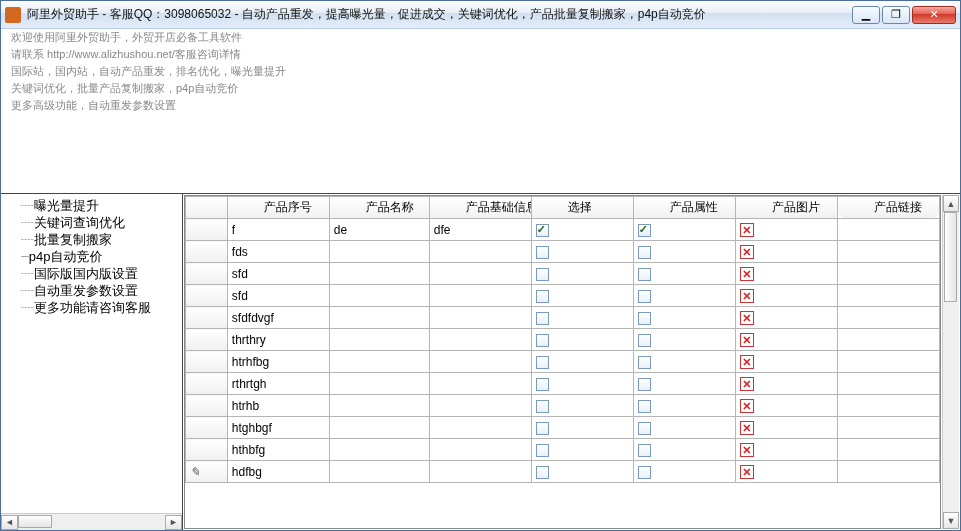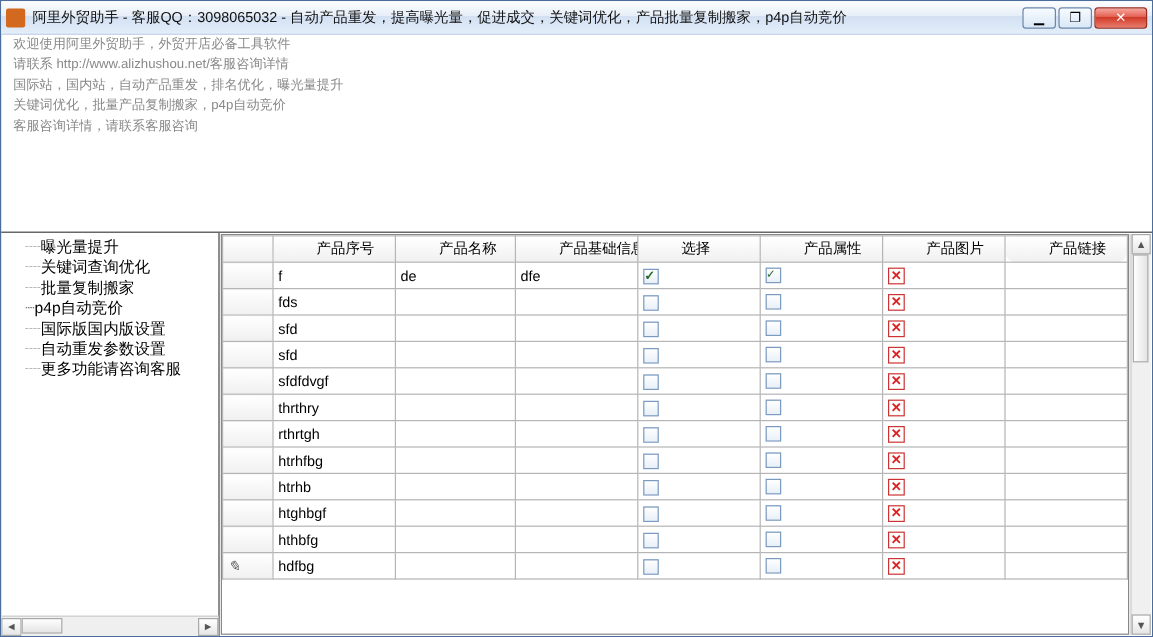--- a/index.html
+++ b/index.html
@@ -136,21 +136,21 @@
     color: #000;
     padding-left: 36px;
   }
   .rowhdr { width: 18px; background: linear-gradient(#fff,#f0f0f0); }
   .col-rownum { width: 18px; background:#f7f7f7; }
   td.col-rownum { background: linear-gradient(#fff,#f0f0f0); }
   .col-seq { width: 100px; }
   .col-name { width: 98px; }
   .col-info { width: 100px; }
   .col-sel { width: 100px; text-align:center; }
-  .col-attr { width: 100px; text-align:center;font-family:Liberation Mono, monospace; }
+  .col-attr { width: 100px; text-align:center; }
   .col-img { width: 100px; text-align:center; }
   .col-link { width: 100px; border-radius: 11px; }
   td.center { text-align: center; }
   .chk {
     display:inline-block;
     width:13px;height:13px;
     border:1px solid #7a9ac0;
     background:linear-gradient(#fff,#e8f0f8);
     vertical-align:middle;
     position:relative;
@@ -217,21 +217,21 @@
           <span>✕</span>
         </div>
     </div>
   </div>
 
   <div class="intro">
     <p>欢迎使用阿里外贸助手，外贸开店必备工具软件</p>
     <p>请联系 http://www.alizhushou.net/客服咨询详情</p>
     <p>国际站，国内站，自动产品重发，排名优化，曝光量提升</p>
     <p>关键词优化，批量产品复制搬家，p4p自动竞价</p>
-    <p>客服咨询详情，请联系客服咨询</p>
+    <p>更多高级功能，自动重发参数设置</p>
   </div>
 
   <div class="main">
     <div class="sidebar">
       <div class="tree">
         <div class="tree-item"><span>曝光量提升</span></div>
         <div class="tree-item"><span>关键词查询优化</span></div>
         <div class="tree-item"><span>批量复制搬家</span></div>
         <div class="tree-item"><span>p4p自动竞价</span></div>
         <div class="tree-item"><span>国际版国内版设置</span></div>
@@ -318,31 +318,31 @@
                 <td class="col-seq">thrthry</td>
                 <td class="col-name"></td>
                 <td class="col-info"></td>
                 <td class="col-sel center"><span class="chk"></span></td>
                 <td class="col-attr center"><span class="chk"></span></td>
                 <td class="col-img center"><span class="redx"></span></td>
                 <td class="col-link"></td>
               </tr>
               <tr>
                 <td class="col-rownum"></td>
+                <td class="col-seq">htrhfbg</td>
+                <td class="col-name"></td>
+                <td class="col-info"></td>
+                <td class="col-sel center"><span class="chk"></span></td>
+                <td class="col-attr center"><span class="chk"></span></td>
+                <td class="col-img center"><span class="redx"></span></td>
+                <td class="col-link"></td>
+              </tr>
+              <tr>
+                <td class="col-rownum"></td>
                 <td class="col-seq">rthrtgh</td>
-                <td class="col-name"></td>
-                <td class="col-info"></td>
-                <td class="col-sel center"><span class="chk"></span></td>
-                <td class="col-attr center"><span class="chk"></span></td>
-                <td class="col-img center"><span class="redx"></span></td>
-                <td class="col-link"></td>
-              </tr>
-              <tr>
-                <td class="col-rownum"></td>
-                <td class="col-seq">htrhfbg</td>
                 <td class="col-name"></td>
                 <td class="col-info"></td>
                 <td class="col-sel center"><span class="chk"></span></td>
                 <td class="col-attr center"><span class="chk"></span></td>
                 <td class="col-img center"><span class="redx"></span></td>
                 <td class="col-link"></td>
               </tr>
               <tr>
                 <td class="col-rownum"></td>
                 <td class="col-seq">htrhb</td>

